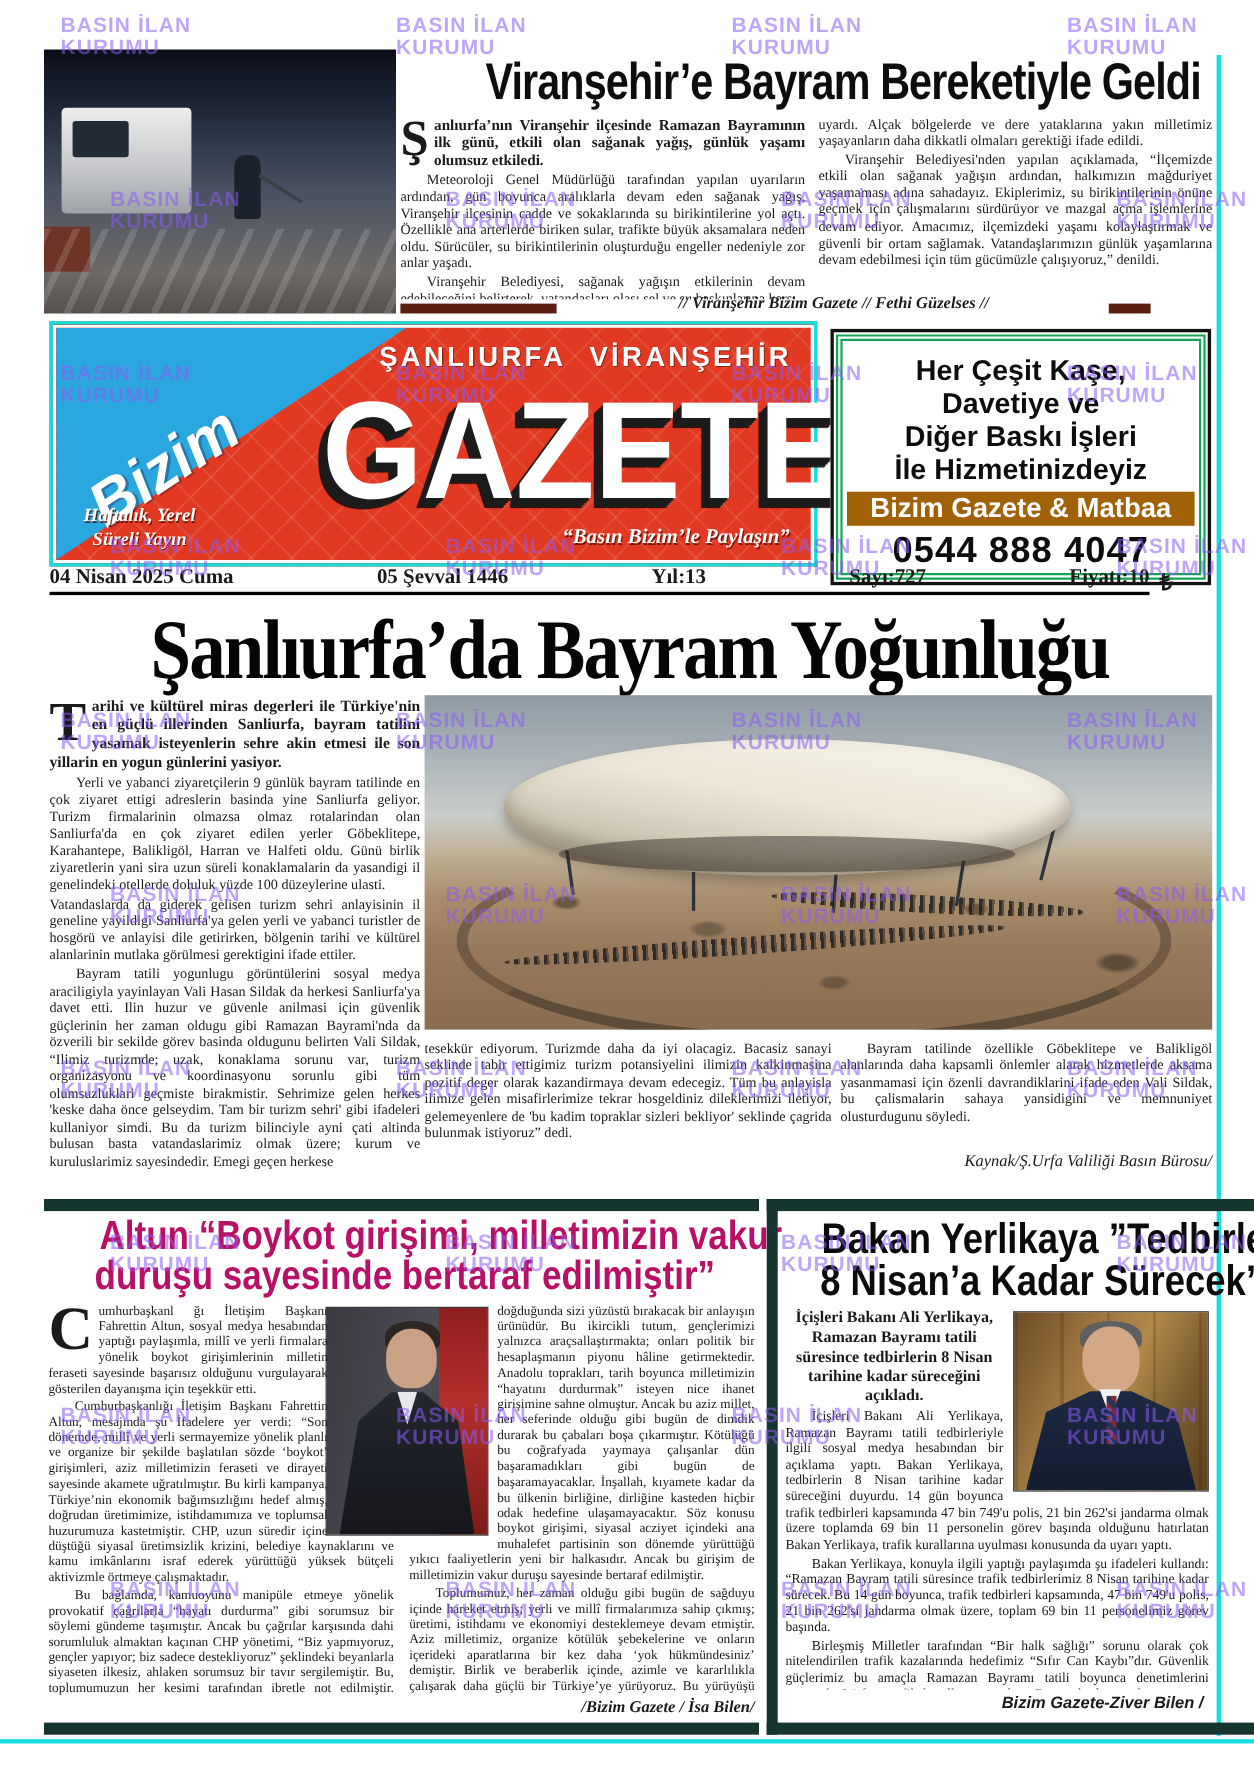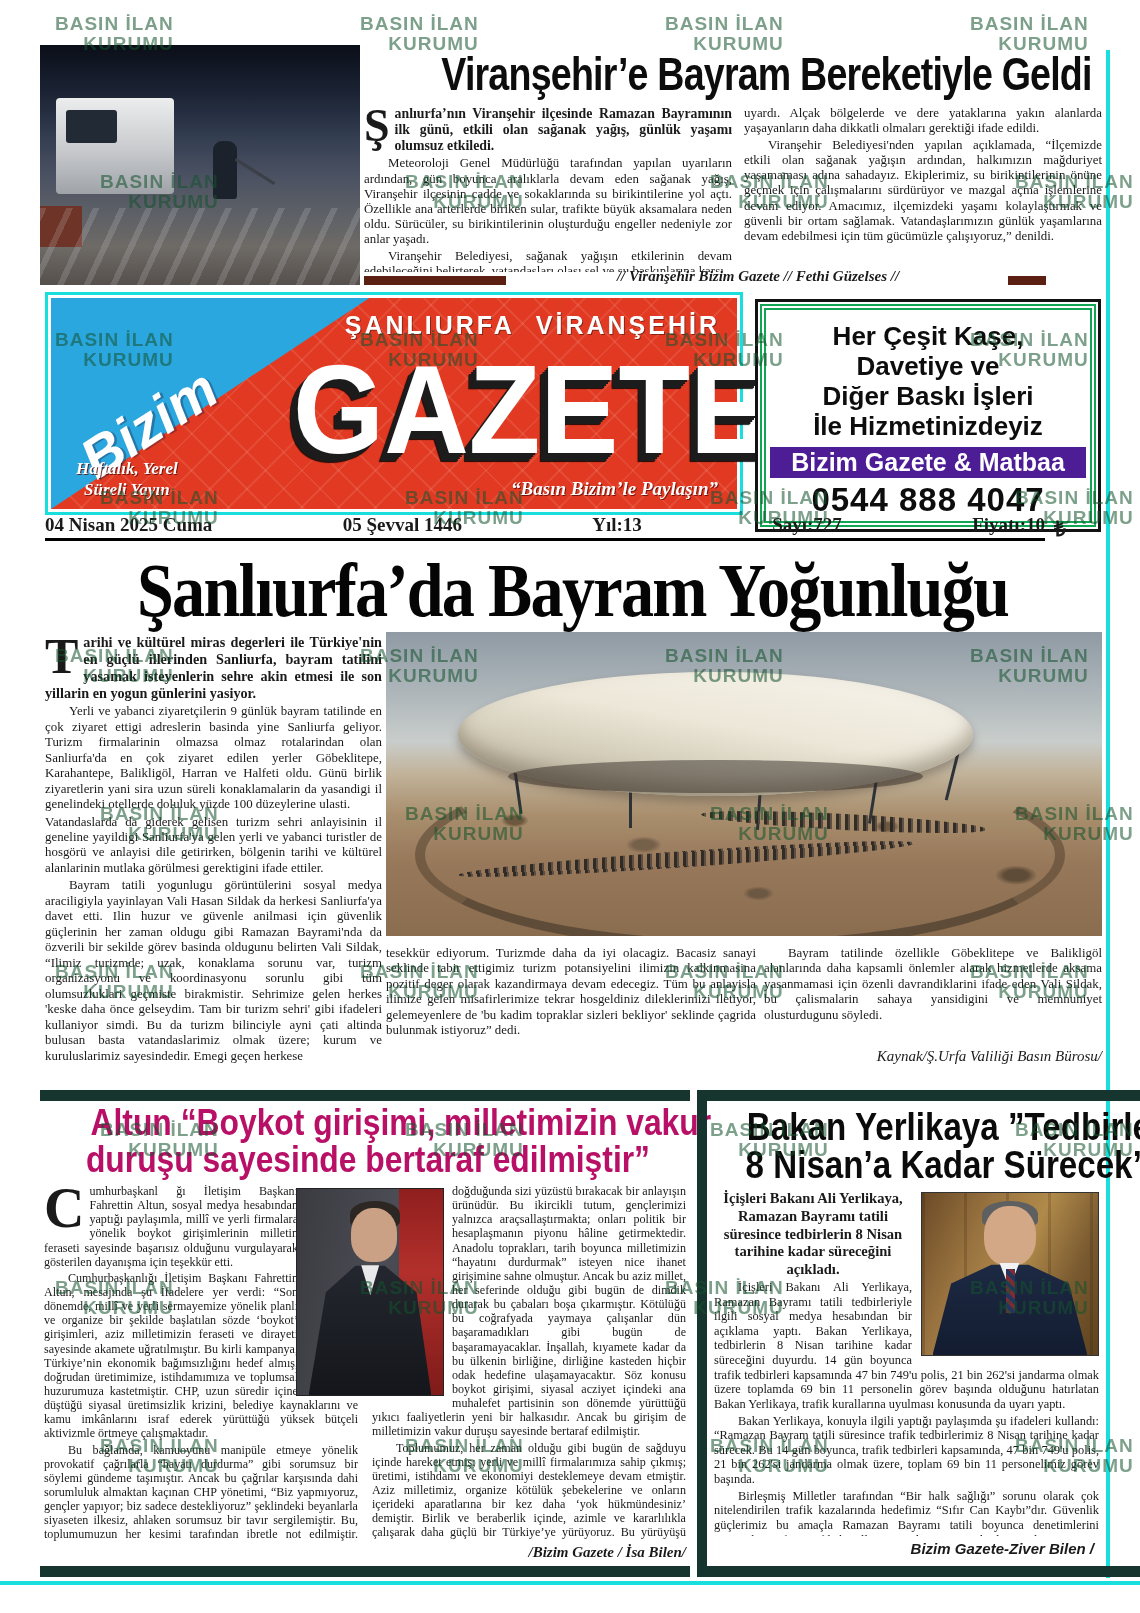--- a/index.html
+++ b/index.html
@@ -1,22 +1,22 @@
 <!DOCTYPE html>
 <html><head>
 <meta charset="utf-8">
 <style>
   html,body{margin:0;padding:0;}
   body{width:1140px;height:1613px;position:relative;background:#ffffff;
        font-family:"Liberation Serif", serif;color:#1a1a1a;overflow:hidden;}
   .abs{position:absolute;}
   
   #wm-layer{position:absolute;inset:0;z-index:60;pointer-events:none;}
-  .wm-tile{position:absolute;color:#14532d;opacity:.55;font-family:"Liberation Sans",sans-serif;
-           font-weight:bold;font-size:19px;letter-spacing:1px;line-height:1.05;text-align:right;}
+  .wm-tile{position:absolute;color:#8b5cf6;opacity:.55;font-family:"Liberation Sans",sans-serif;
+           font-weight:bold;font-size:19px;letter-spacing:1px;line-height:1.05;text-align:left;}
   
   .just{text-align:justify;}
   .serifbody p{margin:0 0 2px 0;text-indent:24px;}
   .serifbody p.noindent{text-indent:0;}
   .dropcap{float:left;font-weight:bold;line-height:.8;padding:2px 5px 0 0;}
   .credit{font-style:italic;font-weight:bold;font-size:15px;}
   
   .cond{font-family:"Liberation Sans",sans-serif;font-weight:bold;white-space:nowrap;display:inline-block;}
   .hl-center{text-align:center;}
   #top-headline{font-size:47px;transform:scaleX(.80);transform-origin:center;letter-spacing:-1px;color:#0d0d0d;}
@@ -47,21 +47,21 @@
      text-shadow:-2px 2px 0 #1c1c1c,-4px 4px 0 #1c1c1c,-6px 6px 0 #1c1c1c,-8px 8px 0 #1c1c1c,-9px 9px 1px rgba(0,0,0,.85);}
   .mast-sub{position:absolute;left:28px;bottom:12px;color:#fff;font-weight:bold;font-style:italic;
      font-size:17px;line-height:1.2;text-align:center;text-shadow:1px 1px 0 rgba(90,10,5,.8);}
   #mast-slogan{position:absolute;right:22px;bottom:12px;color:#fff;font-weight:bold;font-style:italic;
      font-size:19px;text-shadow:1px 1px 0 rgba(90,10,5,.8);}
   
   #ad-box{background:#fff;border:3px solid #121212;
      box-shadow:inset 0 0 0 2px #fff, inset 0 0 0 4px #12a654, inset 0 0 0 6px #fff, inset 0 0 0 8px #12a654;
      text-align:center;font-family:"Liberation Sans",sans-serif;}
   .ad-line{font-weight:bold;font-size:26px;line-height:1.16;color:#0d0d0d;}
-  #ad-band{background:#4c1d95;color:#fff;font-weight:bold;font-size:25px;line-height:1.25;margin:5px 12px 3px 12px;}
+  #ad-band{background:#a16207;color:#fff;font-weight:bold;font-size:25px;line-height:1.25;margin:5px 12px 3px 12px;}
   #ad-phone{font-weight:bold;font-size:33px;color:#0d0d0d;letter-spacing:1px;}
   
   #dateline{display:flex;justify-content:space-between;align-items:flex-end;
      border-bottom:3px solid #000;font-weight:bold;font-size:19px;padding-bottom:2px;}
   
   .maincol{font-size:12.9px;line-height:1.2;overflow:hidden;}
   .main-lead{font-weight:bold;font-size:14.2px;}
   .main-drop{font-size:50px;}
   .subhead{font-weight:bold;font-size:19px;text-align:center;text-indent:0;margin:1px 0;}
   
@@ -134,21 +134,21 @@
   <span id="top-headline" class="cond">Viranşehir’e Bayram Bereketiyle Geldi</span>
 </div>
 
 <div class="abs topcol just serifbody" style="left:364px;top:106px;width:368px;height:166px;">
   <p class="noindent lead"><span class="dropcap top-drop">Ş</span><span>anlıurfa’nın Viranşehir ilçesinde Ramazan Bayramının ilk günü, etkili olan sağanak yağış, günlük yaşamı olumsuz etkiledi.</span></p>
   <p>Meteoroloji Genel Müdürlüğü tarafından yapılan uyarıların ardından, gün boyunca aralıklarla devam eden sağanak yağış, Viranşehir ilçesinin cadde ve sokaklarında su birikintilerine yol açtı. Özellikle ana arterlerde biriken sular, trafikte büyük aksamalara neden oldu. Sürücüler, su birikintilerinin oluşturduğu engeller nedeniyle zor anlar yaşadı.</p>
   <p>Viranşehir Belediyesi, sağanak yağışın etkilerinin devam edebileceğini belirterek, vatandaşları olası sel ve su baskınlarına karşı</p>
 </div>
 
 <div class="abs topcol just serifbody" style="left:744px;top:106px;width:358px;height:166px;">
-  <p class="noindent">uyardı. Alçak bölgelerde ve dere yataklarına yakın alanlarda yaşayanların daha dikkatli olmaları gerektiği ifade edildi.</p>
+  <p class="noindent">uyardı. Alçak bölgelerde ve dere yataklarına yakın milletimiz yaşayanların daha dikkatli olmaları gerektiği ifade edildi.</p>
   <p>Viranşehir Belediyesi'nden yapılan açıklamada, “İlçemizde etkili olan sağanak yağışın ardından, halkımızın mağduriyet yaşamaması adına sahadayız. Ekiplerimiz, su birikintilerinin önüne geçmek için çalışmalarını sürdürüyor ve mazgal açma işlemlerine devam ediyor. Amacımız, ilçemizdeki yaşamı kolaylaştırmak ve güvenli bir ortam sağlamak. Vatandaşlarımızın günlük yaşamlarına devam edebilmesi için tüm gücümüzle çalışıyoruz,” denildi.</p>
 </div>
 
 <div class="abs maroon-bar" style="left:364px;top:276px;width:142px;"></div>
 <div class="abs credit" style="left:510px;top:268px;width:496px;text-align:center;">// Viranşehir Bizim Gazete // Fethi Güzelses //</div>
 <div class="abs maroon-bar" style="left:1008px;top:276px;width:38px;"></div>
 
 <div class="abs cyan" style="left:1106px;top:50px;width:4px;height:1528px;z-index:0;"></div>
 
 <div class="abs" id="masthead" style="left:45px;top:292px;width:692px;height:217px;">

